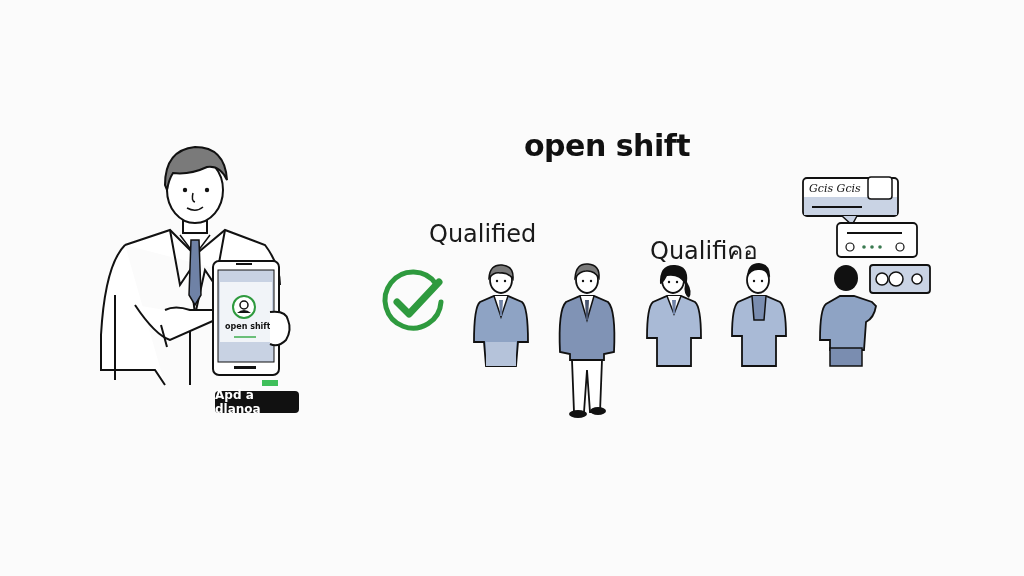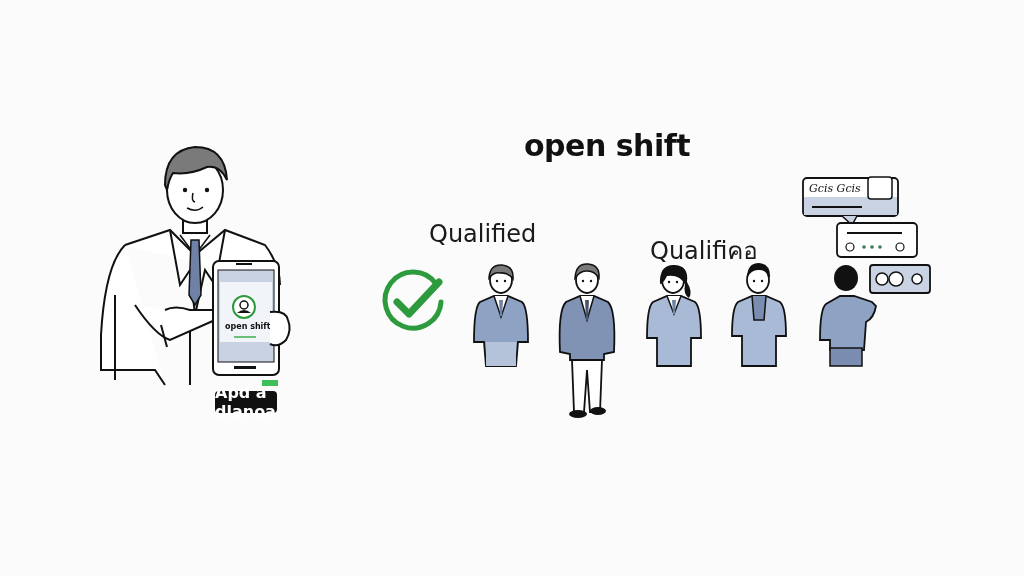--- a/index.html
+++ b/index.html
@@ -1,21 +1,21 @@
 <!DOCTYPE html>
 <html><head>
 <meta charset="utf-8">
 <style>
   html,body{margin:0;padding:0;}
   body{width:1024px;height:576px;background:#fbfbfb;position:relative;overflow:hidden;font-family:"Liberation Sans","DejaVu Sans",sans-serif;}
   .abs{position:absolute;}
   .title{left:0;width:1204px;top:128px;font-family:"DejaVu Sans",sans-serif;font-weight:bold;font-size:30px;color:#111;letter-spacing:-0.5px;}
   .title span{position:absolute;left:524px;}
   .label{font-family:"DejaVu Sans",sans-serif;font-size:24px;color:#1a1a1a;}
-  .btn{left:215px;top:391px;width:62px;height:22px;background:#111;color:#fff;border-radius:4px;font-size:16px;font-weight:bold;display:flex;align-items:center;justify-content:center;font-family:"DejaVu Sans",sans-serif;}
+  .btn{left:215px;top:391px;width:84px;height:22px;background:#111;color:#fff;border-radius:4px;font-size:12px;font-weight:bold;display:flex;align-items:center;justify-content:center;font-family:"DejaVu Sans",sans-serif;}
   .phone-text{font-family:"DejaVu Sans",sans-serif;font-size:8px;font-weight:bold;color:#111;}
   svg{position:absolute;overflow:visible;}
 </style>
 </head>
 <body>
 
 <div class="abs title">
     <span>open shift</span>
   </div>
 

